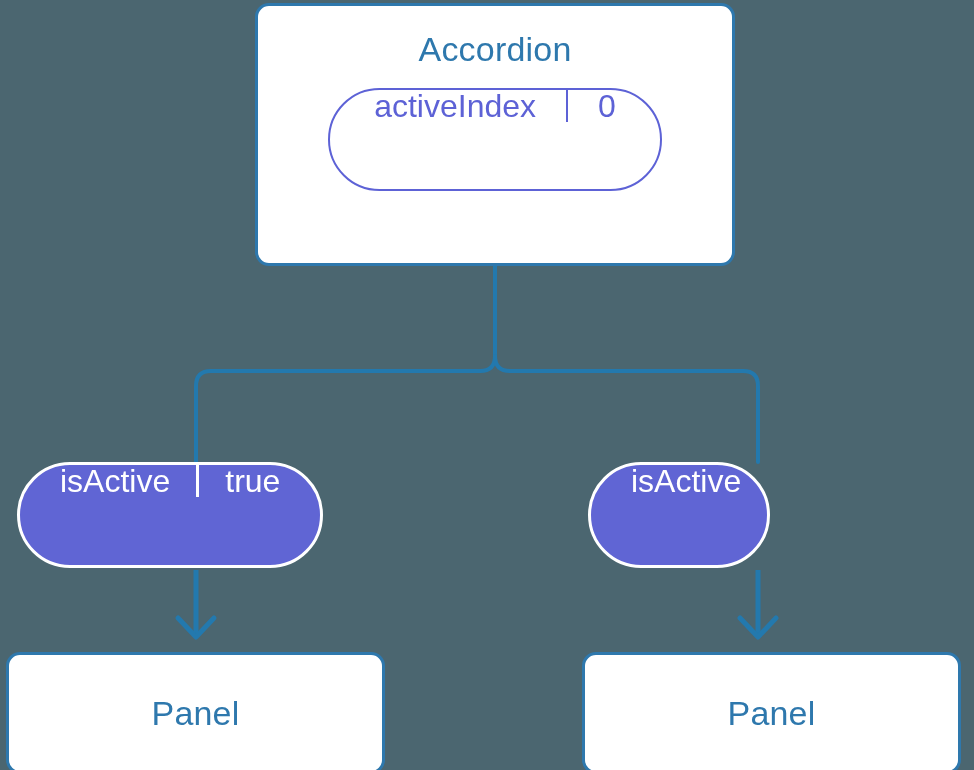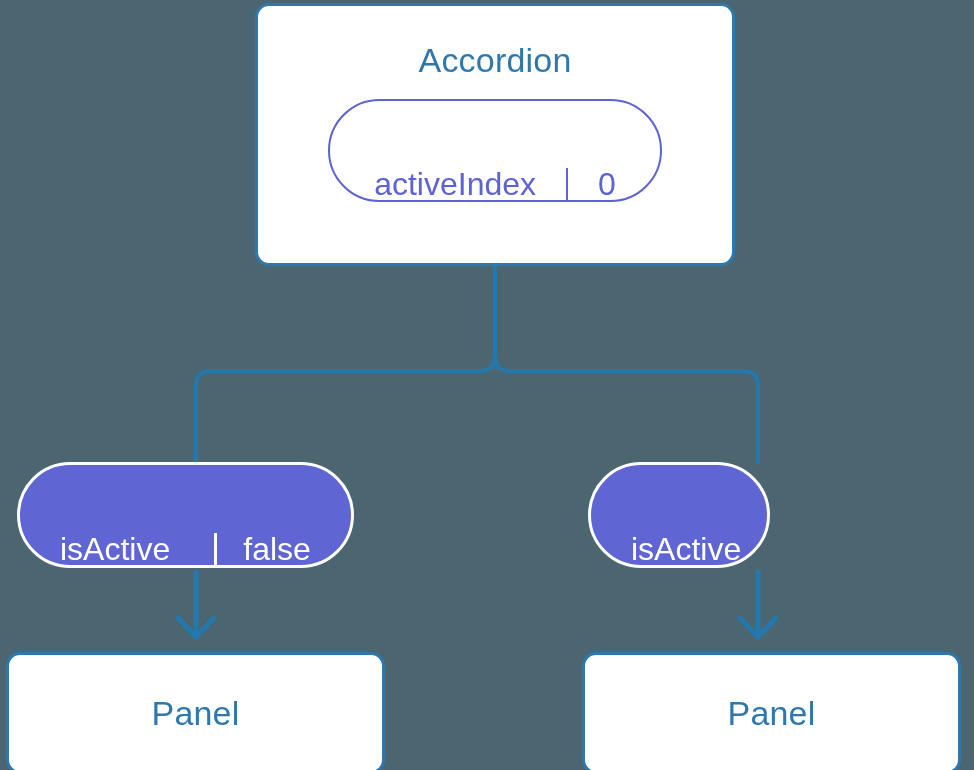--- a/index.html
+++ b/index.html
@@ -52,21 +52,21 @@
     white-space: nowrap;
   }
 
   
   #accordion-card {
     left: 255px;
     top: 3px;
     width: 480px;
     height: 263px;
     justify-content: flex-start;
-    padding-top: 37px;
+    padding-top: 26px;
   }
 
   
   #panel-left {
     left: 6px;
     top: 652px;
     width: 379px;
     height: 122px;
     justify-content: center;
   }
@@ -74,21 +74,21 @@
     left: 582px;
     top: 652px;
     width: 379px;
     height: 122px;
     justify-content: center;
   }
 
   
   .pill {
     display: flex;
-    align-items: flex-end;
+    align-items: flex-start;
     box-sizing: border-box;
     border-radius: 999px;
     overflow: hidden;
     white-space: nowrap;
   }
 
   .pill-key, .pill-val {
     display: flex;
     align-items: center;
     justify-content: center;
@@ -117,21 +117,20 @@
     margin-top: 22px;
     height: 103px;
   }
 
   
   .pill.filled {
     position: absolute;
     background: #6065d4;
     border: 3px solid #ffffff;
     height: 106px;
-    gap: 18px;
   }
   .pill.filled .pill-key {
     color: #ffffff;
     font-size: 32px;
     padding: 0 26px 0 40px;
   }
   .pill.filled .pill-val {
     color: #ffffff;
     font-size: 32px;
     padding: 0 40px 0 26px;
@@ -171,21 +170,21 @@
     <div class="card-title">Accordion</div>
 
     <div class="pill outline" id="accordion-state">
       <div class="pill-key">activeIndex</div>
       <div class="pill-val">0</div>
     </div>
   </div>
 
   <div class="pill filled" id="state-left">
     <div class="pill-key">isActive</div>
-    <div class="pill-val">false</div>
+    <div class="pill-val">true</div>
   </div>
 
   <div class="pill filled" id="state-right">
     <div class="pill-key">isActive</div>
   </div>
 
   <div class="card" id="panel-left">
     <div class="card-title">Panel</div>
   </div>
 

